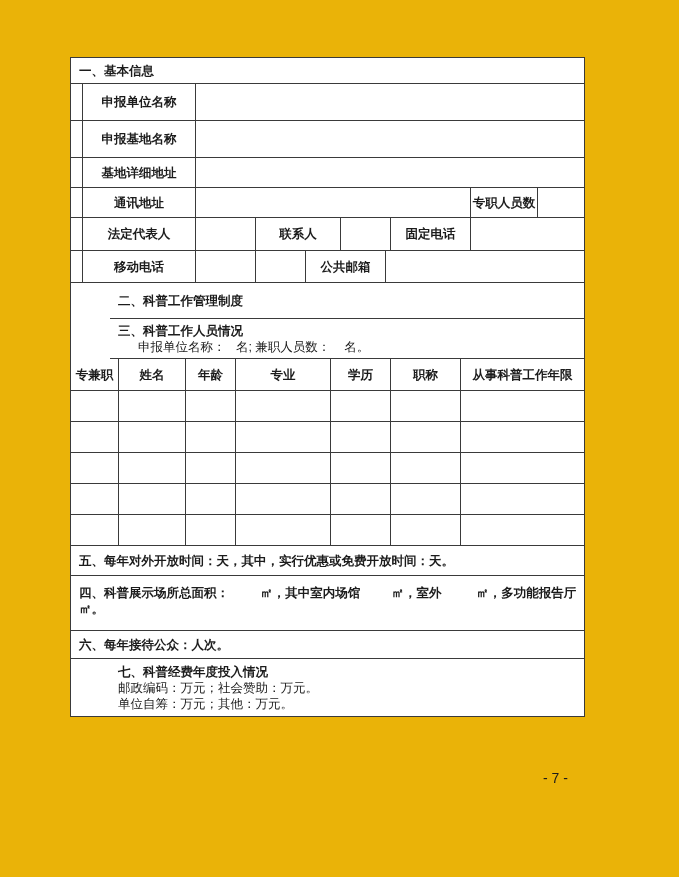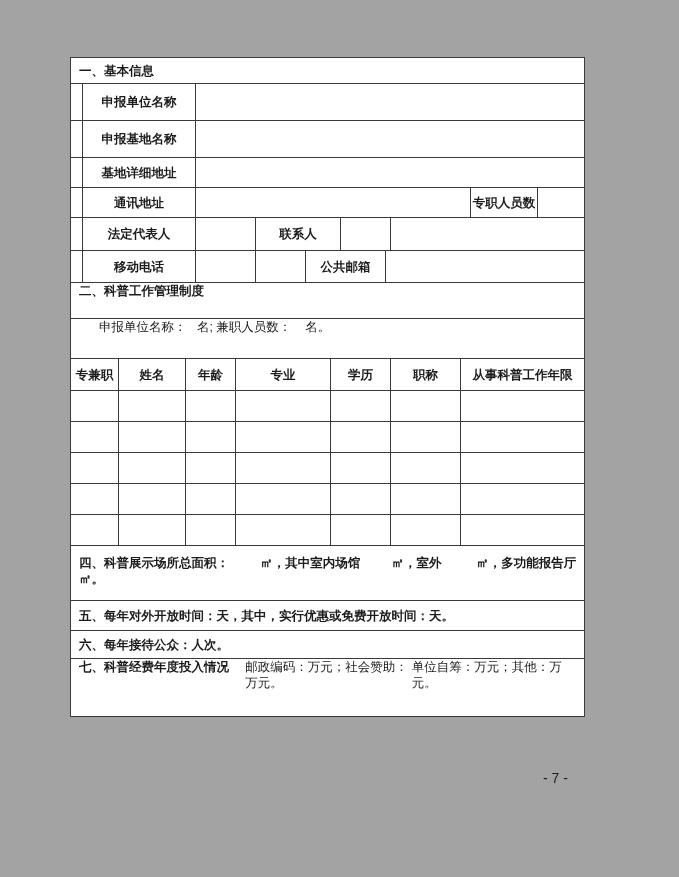--- a/index.html
+++ b/index.html
@@ -1,38 +1,38 @@
 <!DOCTYPE html>
 <html><head>
 <meta charset="utf-8">
 <style>
   * { margin:0; padding:0; box-sizing:border-box; }
   html,body { width:679px; height:877px; background:#ffffff; overflow:hidden; }
   body { position:relative; font-family:"Liberation Sans","DejaVu Sans",sans-serif; color:#1c1c1c; }
 
-  .sheet { position:absolute; inset:0; background:#a3a3a3; }
+  .sheet { position:absolute; inset:0; background:#eab308; }
 
   .ftable { position:absolute; left:70px; top:57px; width:515px; border:1px solid #3a3a3a; background:#fff; }
 
   .row { display:flex; width:100%; }
   .cell {
     border-right:1px solid #3a3a3a;
     border-bottom:1px solid #3a3a3a;
     display:flex; align-items:center;
     font-size:12.5px; line-height:16px;
     white-space:pre-wrap;
     overflow:hidden;
   }
   .cell:last-child { border-right:none; }
   .row:last-child .cell { border-bottom:none; }
 
   .b { font-weight:bold; }
   .c { justify-content:center; text-align:center; }
   .pad8 { padding-left:8px; padding-right:6px; }
-  .col { flex-direction:row; align-items:flex-start; justify-content:center; }
+  .col { flex-direction:column; align-items:flex-start; justify-content:center;margin-left:39px; }
   .col > div { width:100%; }
   .top { align-items:flex-start; padding-top:9px; }
   .indent20 { padding-left:20px; }
 
   .h26{height:26px} .h28{height:28px} .h30{height:30px} .h31{height:31px}
   .h32{height:32px} .h33{height:33px} .h36{height:36px} .h37{height:37px}
   .h40{height:40px} .h55{height:55px} .h57{height:57px}
 
   .w12{flex:0 0 12px} .w46{flex:0 0 46px} .w48{flex:0 0 48px} .w50{flex:0 0 50px}
   .w60{flex:0 0 60px} .w67{flex:0 0 67px} .w70{flex:0 0 70px} .w80{flex:0 0 80px}
@@ -77,40 +77,42 @@
       <div class="cell w67 c b">专职人员数</div>
       <div class="cell w46"></div>
     </div>
 
     <div class="row h33">
       <div class="cell w12"></div>
       <div class="cell w113 c b">法定代表人</div>
       <div class="cell w60"></div>
       <div class="cell w85 c b">联系人</div>
       <div class="cell w50"></div>
+      <div class="cell w80 c b">固定电话</div>
       <div class="cell grow"></div>
     </div>
 
     <div class="row h32">
       <div class="cell w12"></div>
       <div class="cell w113 c b">移动电话</div>
       <div class="cell w60"></div>
       <div class="cell w50"></div>
       <div class="cell w80 c b">公共邮箱</div>
       <div class="cell grow"></div>
     </div>
 
     <div class="row h36">
       <div class="cell grow col pad8">
         <div class="b">二、科普工作管理制度</div>
       </div>
     </div>
 
     <div class="row h40">
       <div class="cell grow col pad8">
+        <div class="b">三、科普工作人员情况</div>
         <div class="indent20">申报单位名称：   名; 兼职人员数：    名。</div>
       </div>
     </div>
 
     <div class="row h32">
       <div class="cell w48 c b">专兼职</div>
       <div class="cell w67 c b">姓名</div>
       <div class="cell w50 c b">年龄</div>
       <div class="cell w95 c b">专业</div>
       <div class="cell w60 c b">学历</div>
@@ -157,27 +159,27 @@
     <div class="row h31">
       <div class="cell w48"></div>
       <div class="cell w67"></div>
       <div class="cell w50"></div>
       <div class="cell w95"></div>
       <div class="cell w60"></div>
       <div class="cell w70"></div>
       <div class="cell grow"></div>
     </div>
 
+    <div class="row h30">
+      <div class="cell grow pad8 b">五、每年对外开放时间：天，其中，实行优惠或免费开放时间：天。</div>
+    </div>
+
     <div class="row h55">
       <div class="cell grow pad8 b top">四、科普展示场所总面积：         ㎡，其中室内场馆         ㎡，室外          ㎡，多功能报告厅
 ㎡。</div>
-    </div>
-
-    <div class="row h30">
-      <div class="cell grow pad8 b">五、每年对外开放时间：天，其中，实行优惠或免费开放时间：天。</div>
     </div>
 
     <div class="row h28">
       <div class="cell grow pad8 b">六、每年接待公众：人次。</div>
     </div>
 
     <div class="row h57">
       <div class="cell grow col pad8">
         <div class="b">七、科普经费年度投入情况</div>
         <div>邮政编码：万元；社会赞助：万元。</div>

